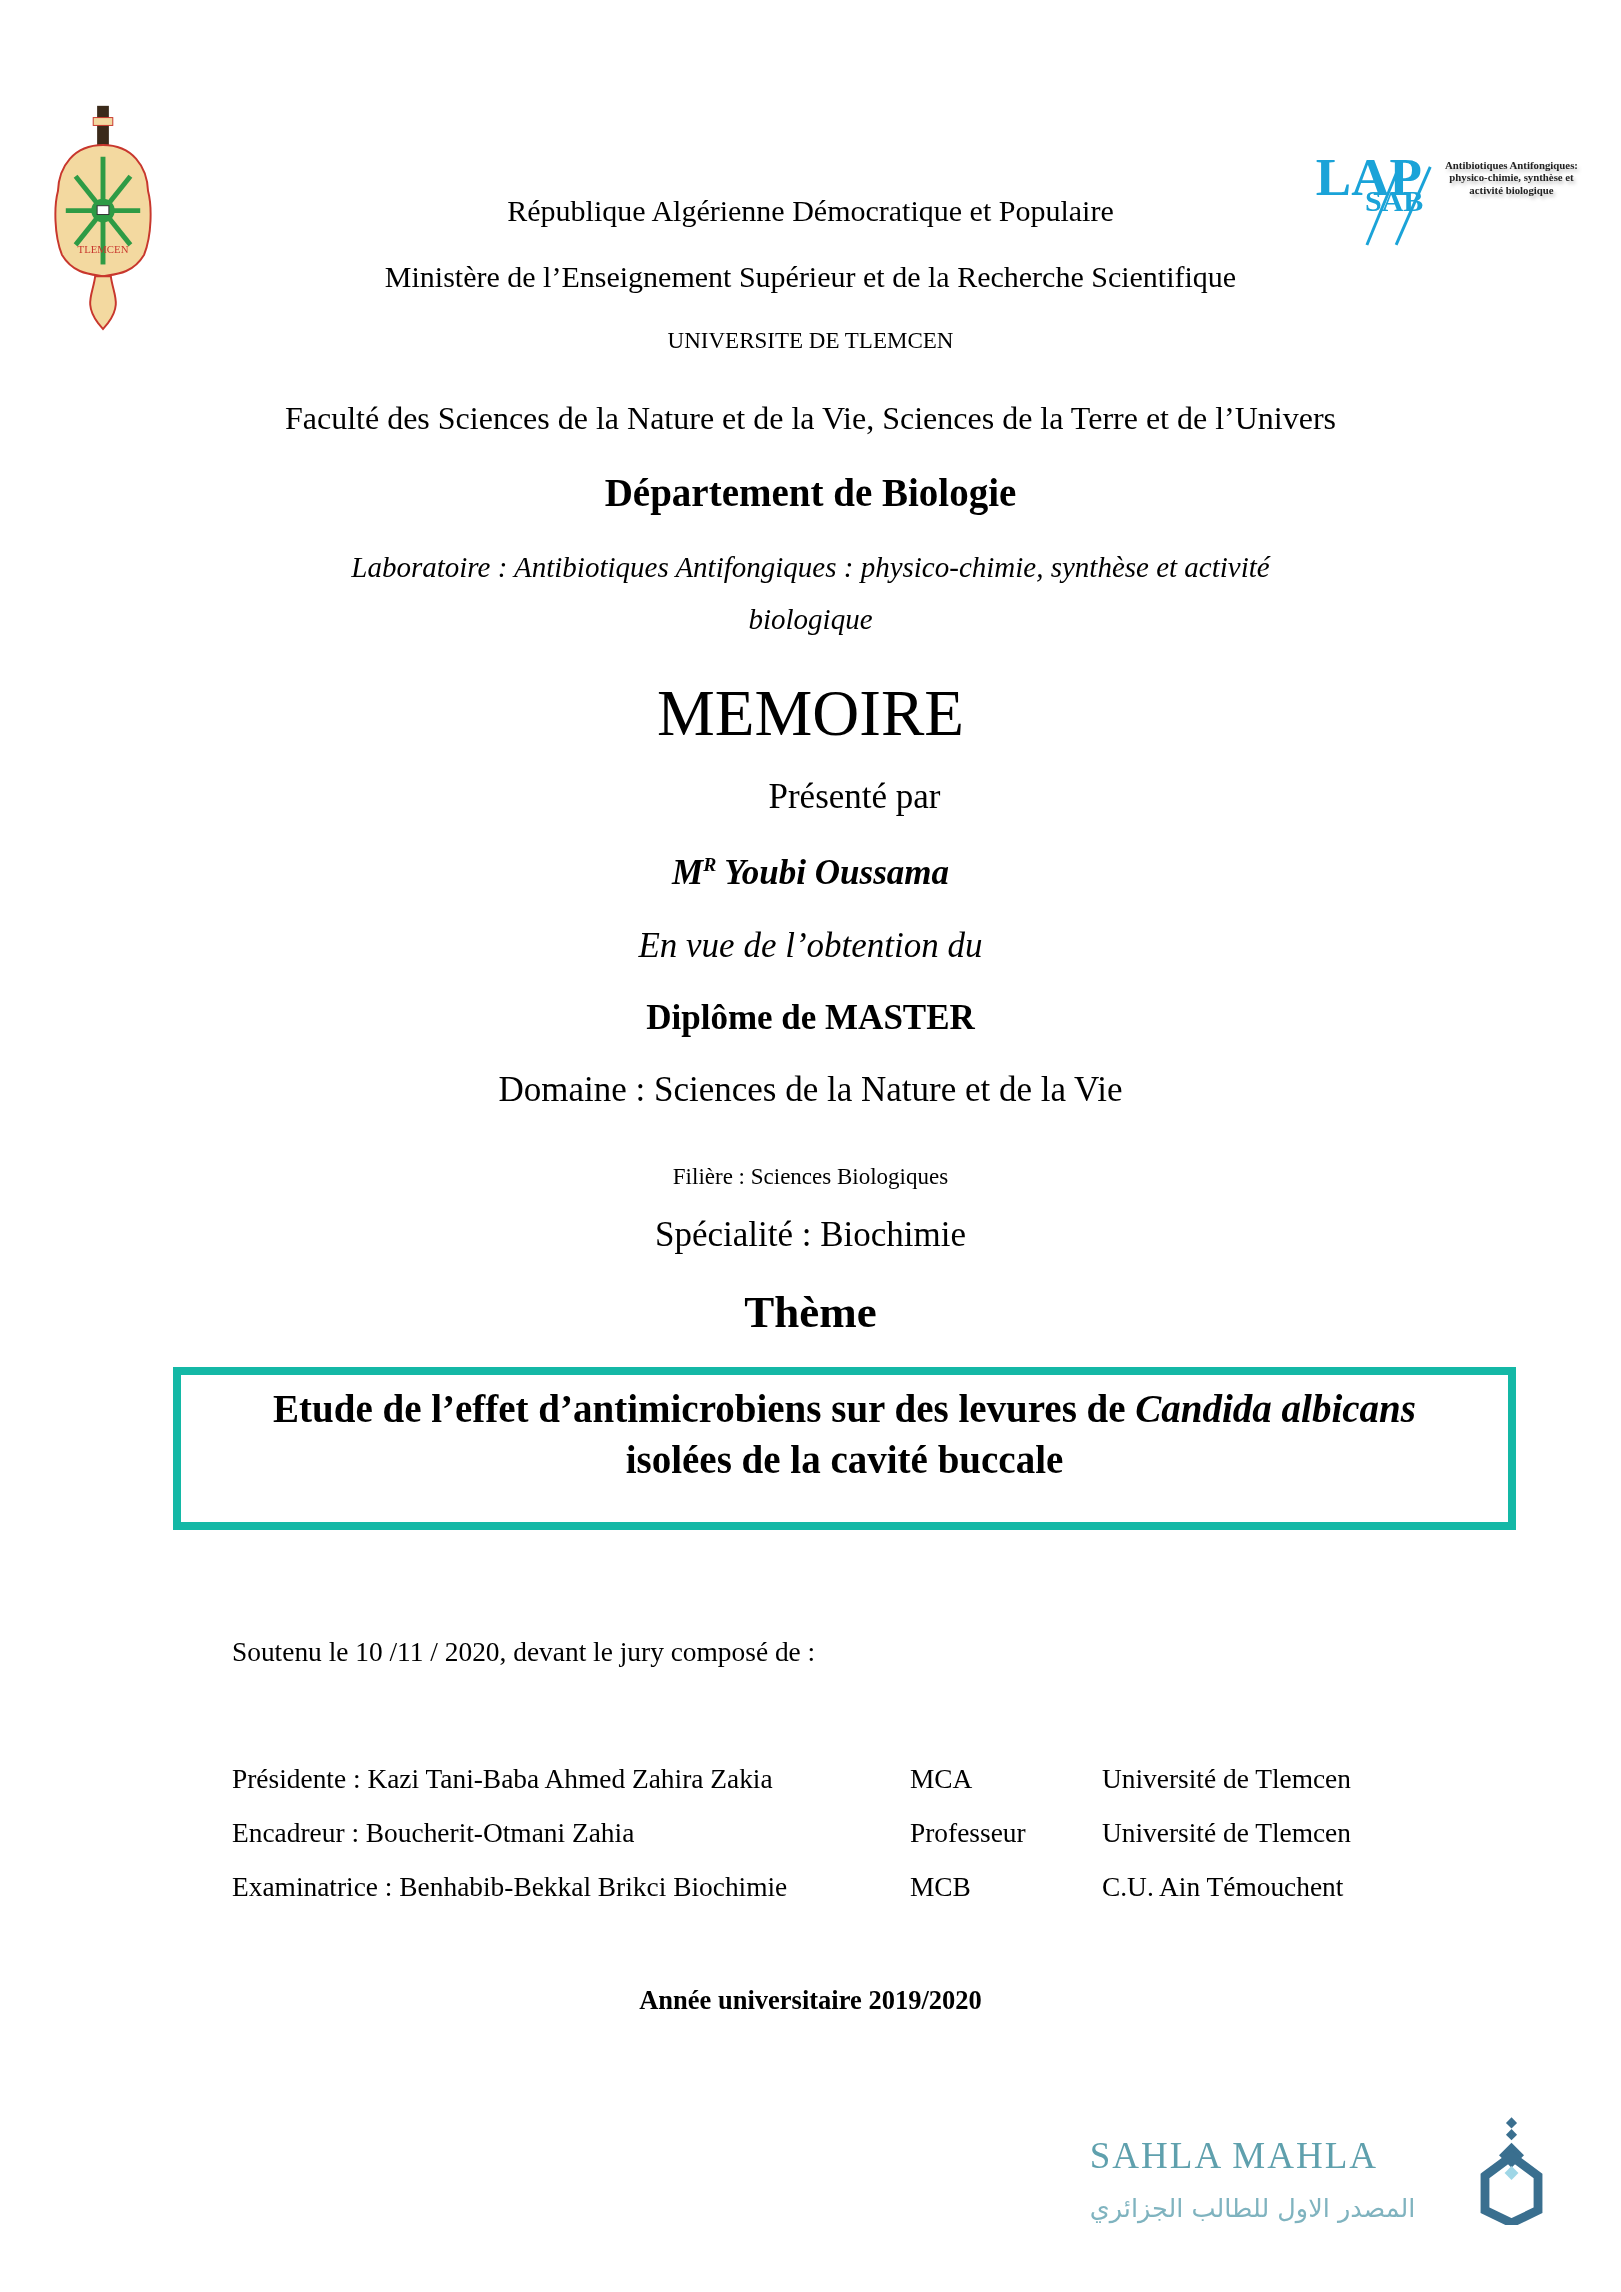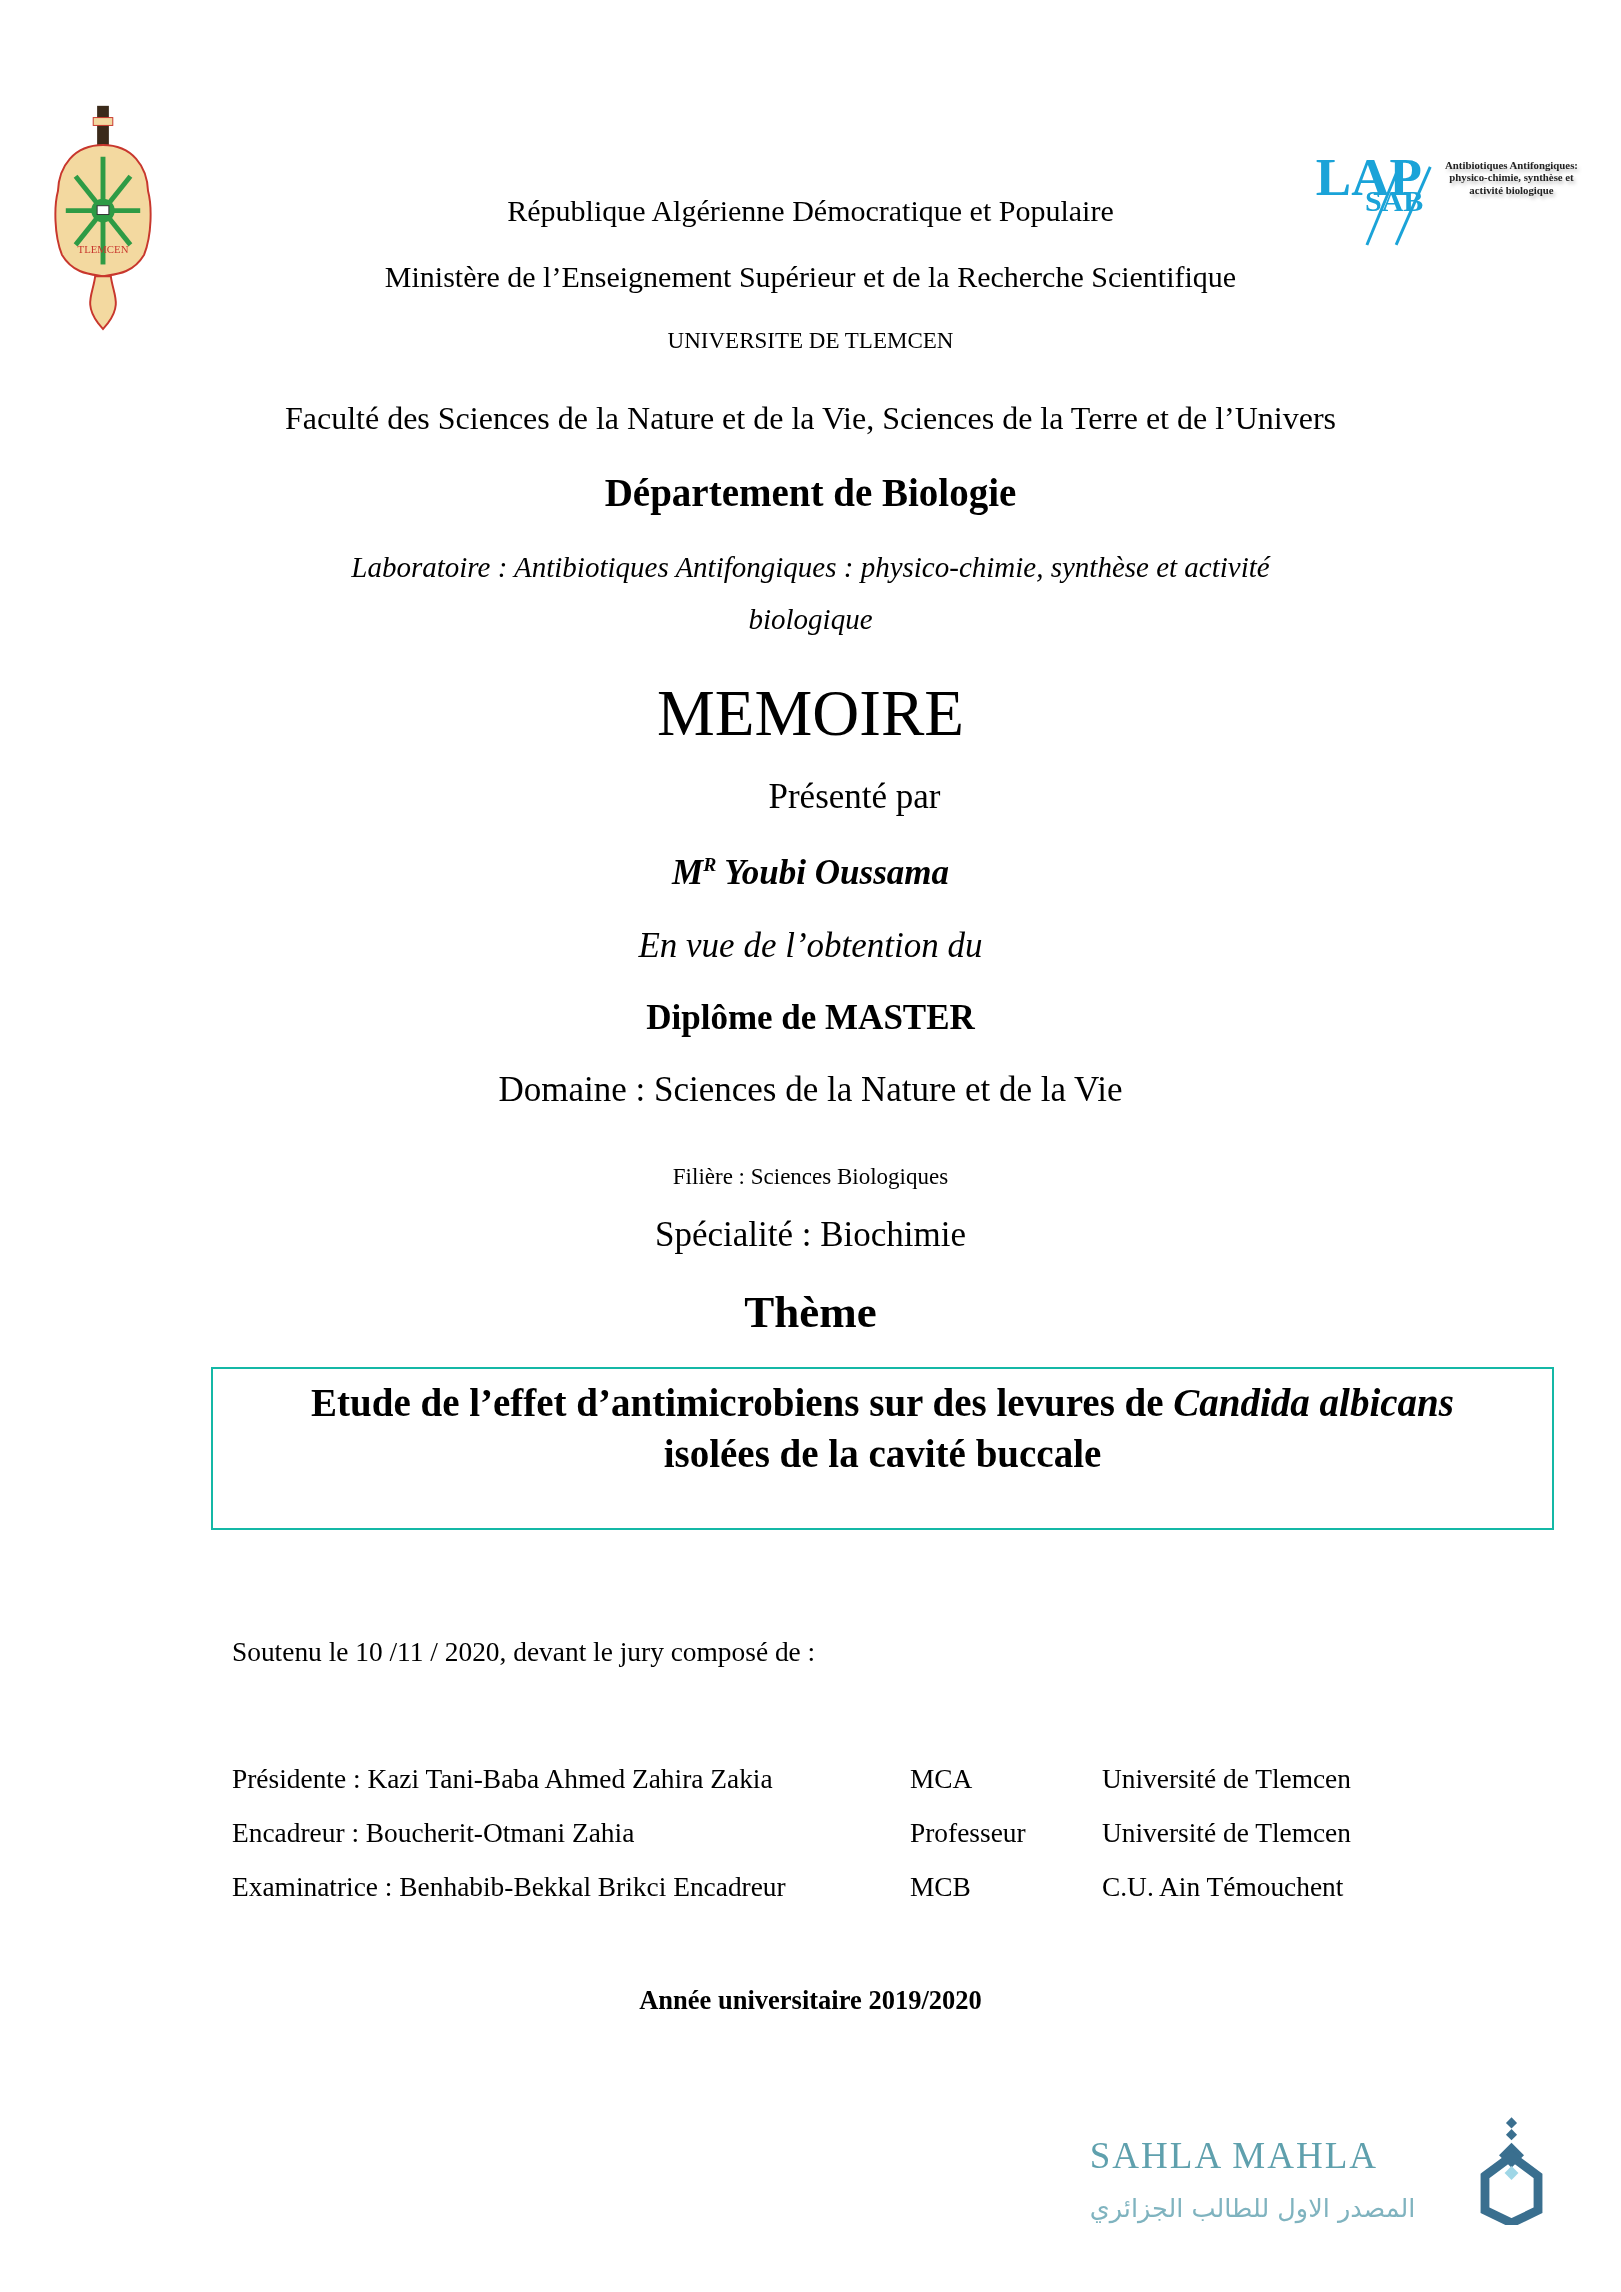--- a/index.html
+++ b/index.html
@@ -13,21 +13,21 @@
 
   
   #logo-tlemcen { left: 54px; top: 98px; width: 98px; height: 235px; }
   #logo-lapsab { left: 1308px; top: 137px; width: 284px; height: 108px; }
   .lap-big { position:absolute; font-family: "Liberation Serif", serif; font-weight: bold; color:#1aa3d8; }
   .lap-text { position:absolute; left: 125px; top: 21.6px; width: 157px; text-align:center;
               font-size: 10.8px; line-height: 12.7px; font-weight: bold; color:#222;
               font-family: "Liberation Serif", serif; text-shadow: 2px 2.9px 3.9px rgba(0,0,0,0.25); }
 
   #theme-box { position: absolute; left: 173px; top: 1367px; width: 1343px; height: 163px;
-               border: 2px solid #14b8a6; box-sizing: border-box; text-align: center; margin-left: 38px; }
+               border: 8px solid #14b8a6; box-sizing: border-box; text-align: center; }
   .theme-line { font-weight: bold; font-size: 39px; line-height: 51px; white-space: nowrap; }
 
   .jury-row { position: absolute; left: 232px; font-size: 27.4px; white-space: nowrap; }
   .jury-col1 { position: absolute; left: 0; }
   .jury-col2 { position: absolute; left: 678px; }
   .jury-col3 { position: absolute; left: 870px; }
 
   #sahla { left: 1078px; top: 2107px; width: 490px; height: 127px; }
   .sahla-title { position:absolute; left: 11.8px; top: 27.4px; font-family: Liberation Serif, serif;
                  font-size: 37px; letter-spacing: 2px; color:#5fa0ad; }
@@ -102,21 +102,21 @@
   <span class="jury-col1">Présidente : Kazi Tani-Baba Ahmed Zahira Zakia</span>
   <span class="jury-col2">MCA</span>
   <span class="jury-col3">Université de Tlemcen</span>
 </div>
 <div class="jury-row" style="top:1818px;">
   <span class="jury-col1">Encadreur : Boucherit-Otmani Zahia</span>
   <span class="jury-col2">Professeur</span>
   <span class="jury-col3">Université de Tlemcen</span>
 </div>
 <div class="jury-row" style="top:1872px;">
-  <span class="jury-col1">Examinatrice : Benhabib-Bekkal Brikci Encadreur</span>
+  <span class="jury-col1">Examinatrice : Benhabib-Bekkal Brikci Biochimie</span>
   <span class="jury-col2">MCB</span>
   <span class="jury-col3">C.U. Ain Témouchent</span>
 </div>
 
 <div class="center bold" style="top:1985px; font-size:26.5px;">Année universitaire 2019/2020</div>
 
 <div id="sahla" class="abs">
   <span class="sahla-title">SAHLA MAHLA</span>
   <span class="sahla-ar">المصدر الاول للطالب الجزائري</span>
   <svg class="abs" style="left:397px; top:9.8px;" width="74" height="108" viewBox="0 0 75 110">

